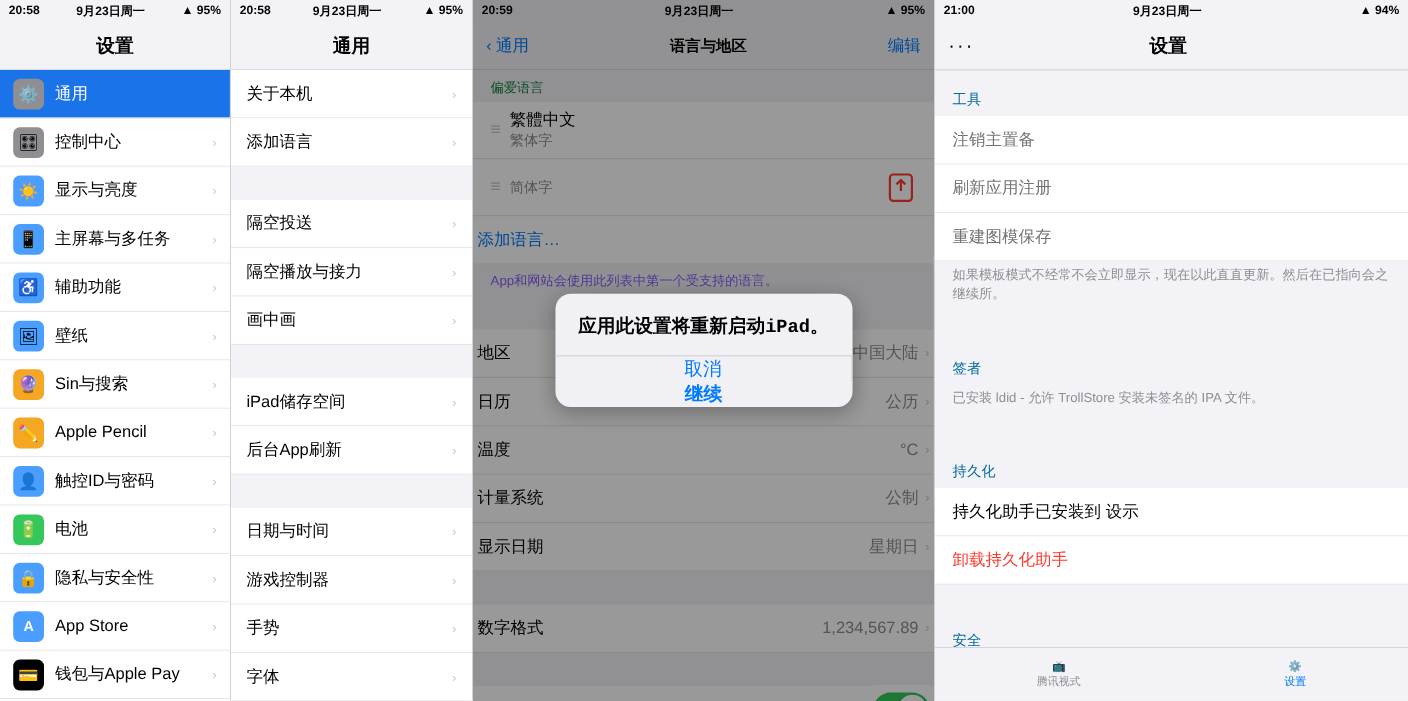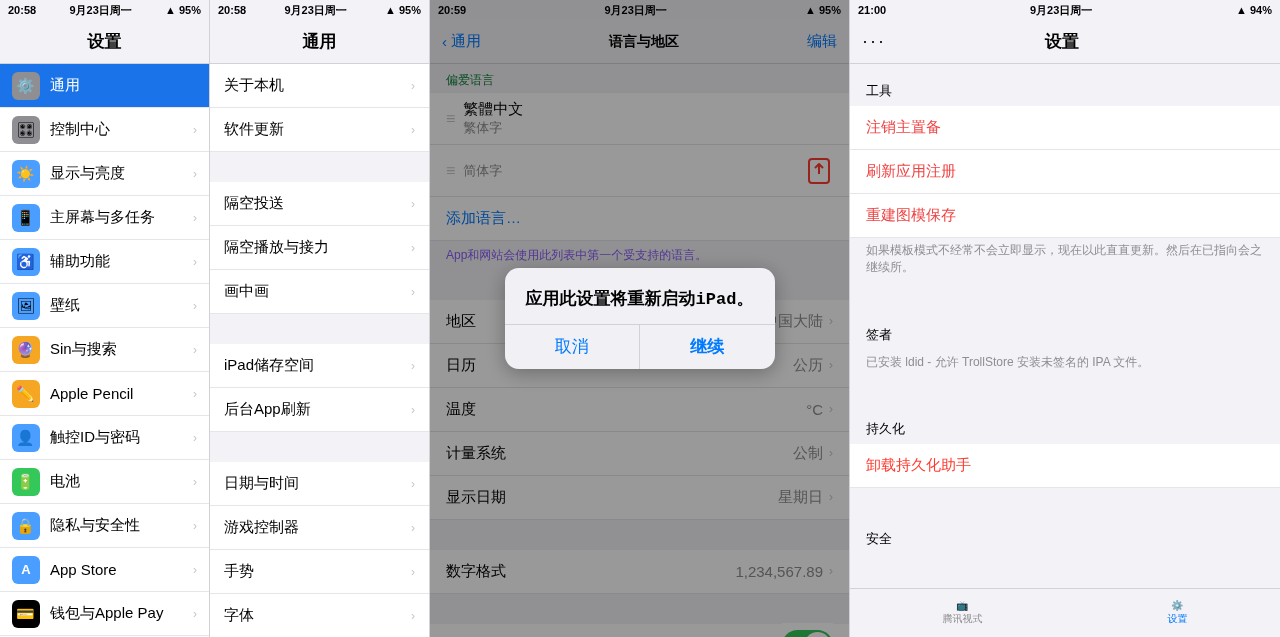--- a/index.html
+++ b/index.html
@@ -28,49 +28,49 @@
     .p2-item .label { font-size: 15px; color: #000; flex: 1; }
     .p2-item .chevron { font-size: 12px; color: #c7c7cc; }
 
     
     .panel3 { width: 420px; height: 637px; background: #f2f2f7; display: flex; flex-direction: column; border-right: 1px solid #d1d1d6; position: relative; justify-content: center; }
     .panel3 .status-bar { height: 20px; background: #f2f2f7; display: flex; align-items: center; justify-content: space-between; padding: 0 8px; font-size: 11px; font-weight: 600; }
     .panel3 .nav-bar { height: 44px; background: rgba(242,242,247,0.95); display: flex; align-items: center; justify-content: space-between; padding: 0 12px; border-bottom: 1px solid #d1d1d6; }
     .panel3 .nav-bar .back { font-size: 15px; color: #007aff; display: flex; align-items: center; gap: 4px; }
     .panel3 .content { flex: 1; overflow-y: auto; }
     .p3-section-header { padding: 8px 16px 4px; font-size: 12px; color: #15803d; background: #f2f2f7; }
-    .p3-item { display: flex; align-items: center; padding: 0 16px; height: 44px; background: white; border-bottom: 0.5px solid #e5e5ea; }
+    .p3-item { display: flex; align-items: center; padding: 0 4px; height: 44px; background: white; border-bottom: 0.5px solid #e5e5ea; }
     .p3-item .label { font-size: 15px; color: #000; flex: 1; }
     .p3-item .value { font-size: 15px; color: #8e8e93; margin-right: 6px; }
     .p3-item .chevron { font-size: 12px; color: #c7c7cc; }
     .p3-item .toggle { width: 51px; height: 31px; background: #34c759; border-radius: 16px; display: flex; align-items: center; justify-content: flex-end; padding-right: 2px; }
     .p3-item .toggle-knob { width: 27px; height: 27px; background: white; border-radius: 50%; box-shadow: 0 1px 3px rgba(0,0,0,0.3); }
     .p3-add { font-size: 15px; color: #007aff; }
     .p3-hint { font-size: 12px; color: #8b5cf6; padding: 6px 16px; background: #f2f2f7; line-height: 1.4; }
     .drag-handle { font-size: 16px; color: #c7c7cc; margin-right: 8px; }
 
     
     .dialog-overlay { position: absolute; top: 0; left: 0; right: 0; bottom: 0; background: rgba(0,0,0,0.4); display: flex; align-items: center; justify-content: center; z-index: 100; }
     .dialog { background: rgba(242,242,247,0.98); border-radius: 14px; width: 270px; overflow: hidden; box-shadow: 0 4px 20px rgba(0,0,0,0.3); }
     .dialog-content { padding: 20px 16px 12px; text-align: center; }
     .dialog-title { font-size: 17px; font-weight: 600; color: #000; line-height: 1.4; font-family: Liberation Mono, monospace; }
     .dialog-divider { height: 0.5px; background: #d1d1d6; }
-    .dialog-buttons { display: flex; }
+    .dialog-buttons { display: flex; flex-direction: column; }
     .dialog-btn { flex: 1; height: 44px; display: flex; align-items: center; justify-content: center; font-size: 17px; cursor: pointer; background: transparent; border: none; }
     .dialog-btn.cancel { color: #007aff; border-right: 0.5px solid #d1d1d6; }
     .dialog-btn.continue { color: #007aff; font-weight: 600; }
 
     
     .panel4 { width: 430px; height: 637px; background: #f2f2f7; display: flex; flex-direction: column; }
     .panel4 .status-bar { height: 20px; background: #f2f2f7; display: flex; align-items: center; justify-content: space-between; padding: 0 8px; font-size: 11px; font-weight: 600; }
     .panel4 .nav-bar { height: 44px; background: rgba(242,242,247,0.95); display: flex; align-items: center; justify-content: space-between; padding: 0 12px; border-bottom: 1px solid #d1d1d6; }
     .panel4 .content { flex: 1; overflow-y: auto; padding-bottom: 50px; }
-    .p4-section-header { padding: 18px 16px 6px; font-size: 13px; color: #000000; }
+    .p4-section-header { padding: 18px 16px 6px; font-size: 13px; color: #0369a1; }
     .p4-item { display: flex; align-items: center; padding: 12px 16px; background: white; border-bottom: 0.5px solid #e5e5ea; min-height: 44px; }
-    .p4-link { font-size: 15px; color: #ef4444; }
+    .p4-link { font-size: 15px; color: #737373; }
     .p4-label { font-size: 15px; color: #000; flex: 1; }
     .p4-desc { font-size: 12px; color: #8e8e93; padding: 4px 16px 8px; line-height: 1.4; background: #f2f2f7; }
 
     .p3-lang-item { display: flex; align-items: center; padding: 0 16px; height: 52px; background: white; border-bottom: 0.5px solid #e5e5ea; }
     .p3-lang-item .lang-main { font-size: 15px; color: #000; }
     .p3-lang-item .lang-sub { font-size: 13px; color: #8e8e93; }
 
     
     .list::-webkit-scrollbar, .content::-webkit-scrollbar, .panel3 .content::-webkit-scrollbar { display: none; }
   </style>
@@ -168,21 +168,21 @@
   </div>
   <div class="title-bar">
     <span>通用</span>
   </div>
   <div class="list">
     <div class="p2-item">
       <span class="label">关于本机</span>
       <span class="chevron">›</span>
     </div>
     <div class="p2-item">
-      <span class="label">软件更新</span>
+      <span class="label">添加语言</span>
       <span class="chevron">›</span>
     </div>
     <div style="height:30px;background:#f2f2f7;"></div>
     <div class="p2-item">
       <span class="label">隔空投送</span>
       <span class="chevron">›</span>
     </div>
     <div class="p2-item">
       <span class="label">隔空播放与接力</span>
       <span class="chevron">›</span>
@@ -345,20 +345,23 @@
     </div>
     <div class="p4-desc">如果模板模式不经常不会立即显示，现在以此直直更新。然后在已指向会之继续所。</div>
 
     <div style="height:24px;background:#f2f2f7;"></div>
     <div class="p4-section-header">签者</div>
     <div class="p4-desc">已安装 ldid - 允许 TrollStore 安装未签名的 IPA 文件。</div>
 
     <div style="height:24px;background:#f2f2f7;"></div>
     <div class="p4-section-header">持久化</div>
     <div class="p4-item">
+      <span class="p4-label">持久化助手已安装到 设示</span>
+    </div>
+    <div class="p4-item">
       <span style="color:#ff3b30;font-size:15px;">卸载持久化助手</span>
     </div>
 
     <div style="height:24px;background:#f2f2f7;"></div>
     <div class="p4-section-header">安全</div>
 
   </div>
 
   <div style="position:absolute;bottom:0;left:0;right:0;height:49px;background:rgba(242,242,247,0.95);border-top:0.5px solid #d1d1d6;display:flex;align-items:center;justify-content:space-around;">
     <div style="display:flex;flex-direction:column;align-items:center;gap:1px;cursor:pointer;">

